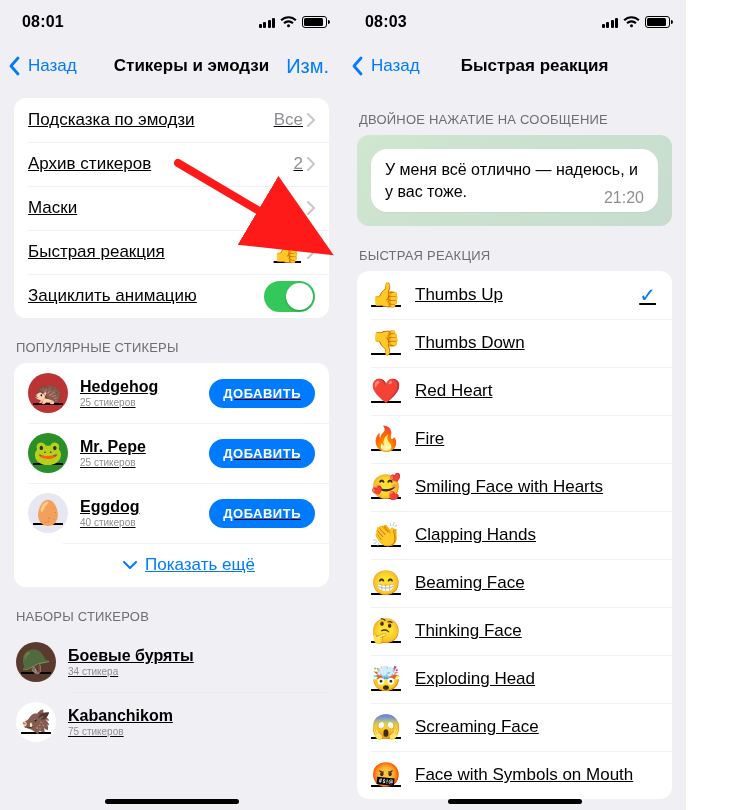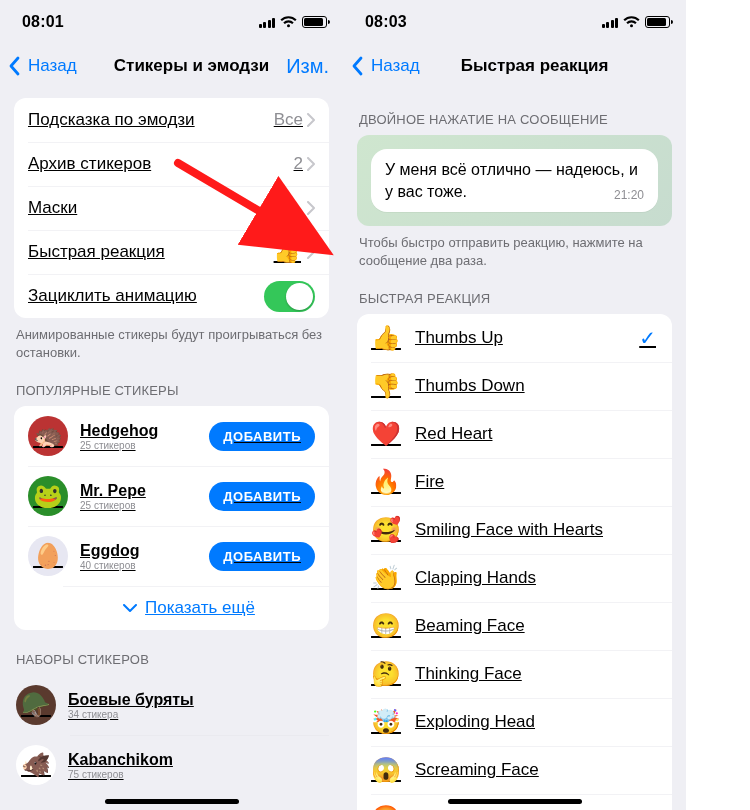--- a/index.html
+++ b/index.html
@@ -114,21 +114,21 @@
     margin:0 14px; border-radius:12px; overflow:hidden;
     background:linear-gradient(135deg,#cfe6cf 0%, #c7dccf 100%);
     padding:14px;
   }
   .bubble{
     background:#fff; border-radius:16px; padding:10px 14px 10px 14px;
     font-size:16px; line-height:1.35; position:relative;
     box-shadow:0 1px 0 rgba(0,0,0,.04);
   }
   .bubble .ts{
-    float:right; font-size:12px; color:#8e8e93; margin-left:10px; margin-top:6px;
+    float:right; font-size:16px; color:#8e8e93; margin-left:10px; margin-top:6px;
   }
   
   .arrow-overlay{
     position:absolute; pointer-events:none;
   }
   
   .home-ind{
     position:absolute; bottom:6px; left:50%; transform:translateX(-50%);
     width:134px; height:5px; border-radius:3px; background:#000;
   }
@@ -210,21 +210,20 @@
               </svg>
             </span>
         </div>
         <div class="row">
           <span class="label">Зациклить анимацию</span>
           <span class="switch">
               <span class="knob"></span>
             </span>
         </div>
       </div>
-      <div class="footnote">Анимированные стикеры будут проигрываться без остановки.</div>
 
       <div class="section-header">ПОПУЛЯРНЫЕ СТИКЕРЫ</div>
       <div class="group" id="popular-group">
           <div class="row sticker-row">
             <span class="thumb" style="background:#b33;border-radius:50%;">🦔</span>
             <span class="meta">
               <span class="name">Hedgehog</span>
               <span class="count">25 стикеров</span>
             </span>
             <span class="add-btn">ДОБАВИТЬ</span>
@@ -316,21 +315,20 @@
     </div>
 
     <div class="content">
       <div class="section-header" style="padding-top:14px;">ДВОЙНОЕ НАЖАТИЕ НА СООБЩЕНИЕ</div>
       <div class="chat-preview">
         <div class="bubble">
           <span>У меня всё отлично — надеюсь, и у вас тоже.</span>
           <span class="ts">21:20</span>
         </div>
       </div>
-      <div class="footnote">Чтобы быстро отправить реакцию, нажмите на сообщение два раза.</div>
 
       <div class="section-header">БЫСТРАЯ РЕАКЦИЯ</div>
       <div class="group" id="reactions-group">
           <div class="row react-row">
             <span class="emoji">👍</span>
             <span class="rlabel">Thumbs Up</span>
             <span class="check">✓</span>
           </div>
           <div class="row react-row">
             <span class="emoji">👎</span>

